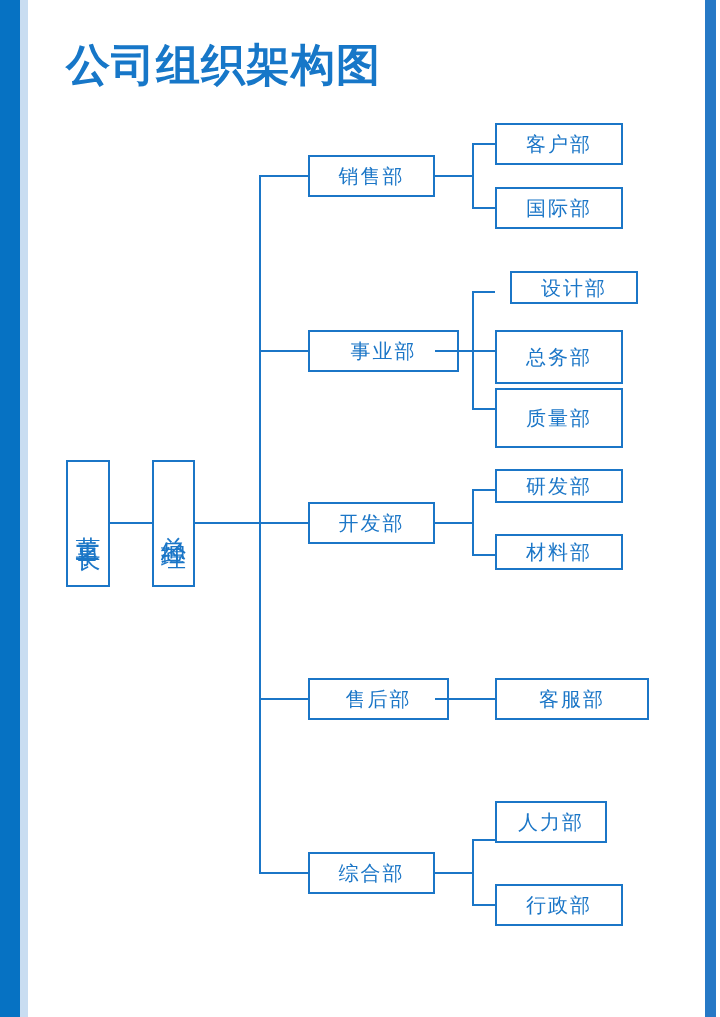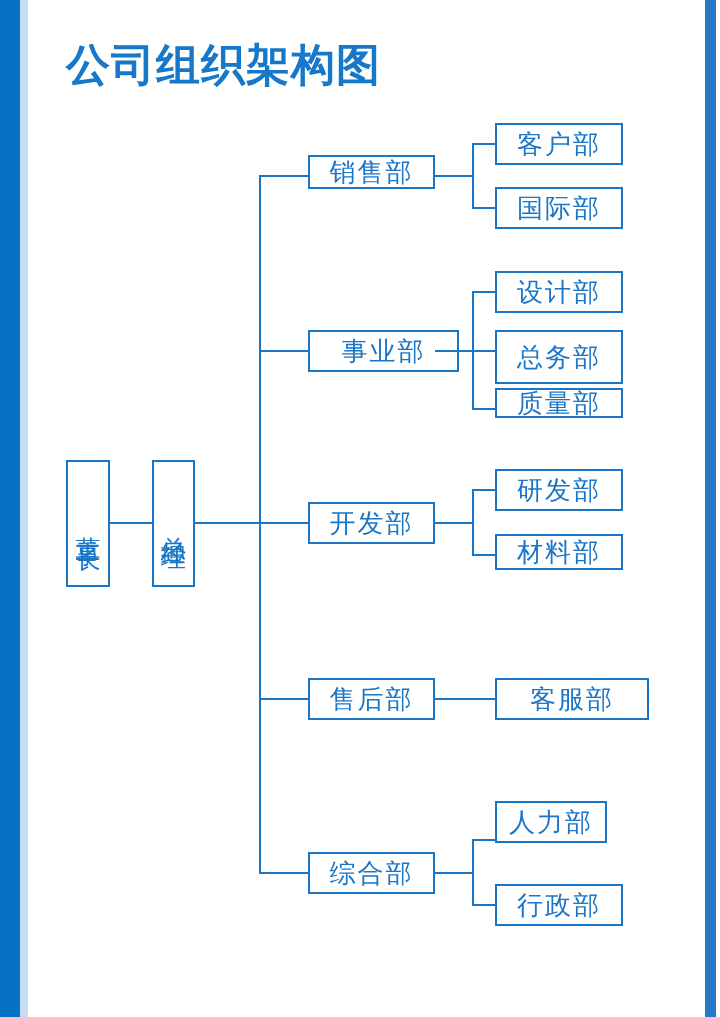--- a/index.html
+++ b/index.html
@@ -16,21 +16,21 @@
   .title {
     position:absolute; left:66px; top:36px; margin:0;
     font-size:44px; font-weight:bold; letter-spacing:1px;
     color:var(--accent,#1777c8);
   }
   .box {
     position:absolute; box-sizing:border-box;
     border:2px solid var(--line,#1b76c7);
     background:#ffffff; color:var(--line,#1b76c7);
     display:flex; align-items:center; justify-content:center;
-    font-size:26px; letter-spacing:2px; line-height:1;
+    font-size:20px; letter-spacing:2px; line-height:1;
   }
   .vbox {
     writing-mode:vertical-rl; text-orientation:upright;
     font-size:25px; letter-spacing:5px;
   }
   .hl { position:absolute; height:2px; background:var(--line,#1b76c7); }
   .vl { position:absolute; width:2px;  background:var(--line,#1b76c7); }
 </style>
 </head>
 <body>
@@ -39,32 +39,32 @@
 <div class="bar-light"></div>
 <div class="bar-right"></div>
 
 <h1 class="title">公司组织架构图</h1>
 
 <div>
 
   <div class="box vbox" style="left:66px;top:460px;width:44px;height:127px">董事长</div>
   <div class="box vbox" style="left:152px;top:460px;width:43px;height:127px">总经理</div>
 
-  <div class="box" style="left:308px;top:155px;width:127px;height:34px">销售部</div>
+  <div class="box" style="left:308px;top:155px;width:127px;height:42px">销售部</div>
   <div class="box" style="left:308px;top:330px;width:151px;height:42px">事业部</div>
   <div class="box" style="left:308px;top:502px;width:127px;height:42px">开发部</div>
-  <div class="box" style="left:308px;top:678px;width:127px;height:42px">售后部</div>
+  <div class="box" style="left:308px;top:678px;width:141px;height:42px">售后部</div>
   <div class="box" style="left:308px;top:852px;width:127px;height:42px">综合部</div>
 
   <div class="box" style="left:495px;top:123px;width:128px;height:42px">客户部</div>
   <div class="box" style="left:495px;top:187px;width:128px;height:42px">国际部</div>
-  <div class="box" style="left:495px;top:271px;width:128px;height:42px">设计部</div>
+  <div class="box" style="left:510px;top:271px;width:128px;height:33px">设计部</div>
   <div class="box" style="left:495px;top:330px;width:128px;height:54px">总务部</div>
-  <div class="box" style="left:495px;top:388px;width:128px;height:30px">质量部</div>
-  <div class="box" style="left:495px;top:469px;width:128px;height:42px">研发部</div>
+  <div class="box" style="left:495px;top:388px;width:128px;height:60px">质量部</div>
+  <div class="box" style="left:495px;top:469px;width:128px;height:34px">研发部</div>
   <div class="box" style="left:495px;top:534px;width:128px;height:36px">材料部</div>
   <div class="box" style="left:495px;top:678px;width:154px;height:42px">客服部</div>
   <div class="box" style="left:495px;top:801px;width:112px;height:42px">人力部</div>
   <div class="box" style="left:495px;top:884px;width:128px;height:42px">行政部</div>
 
   <div class="hl" style="left:110px;top:522px;width:42px"></div>
   <div class="hl" style="left:195px;top:522px;width:66px"></div>
   <div class="vl" style="left:259px;top:175px;height:699px"></div>
 
   <div class="hl" style="left:259px;top:175px;width:49px"></div>

